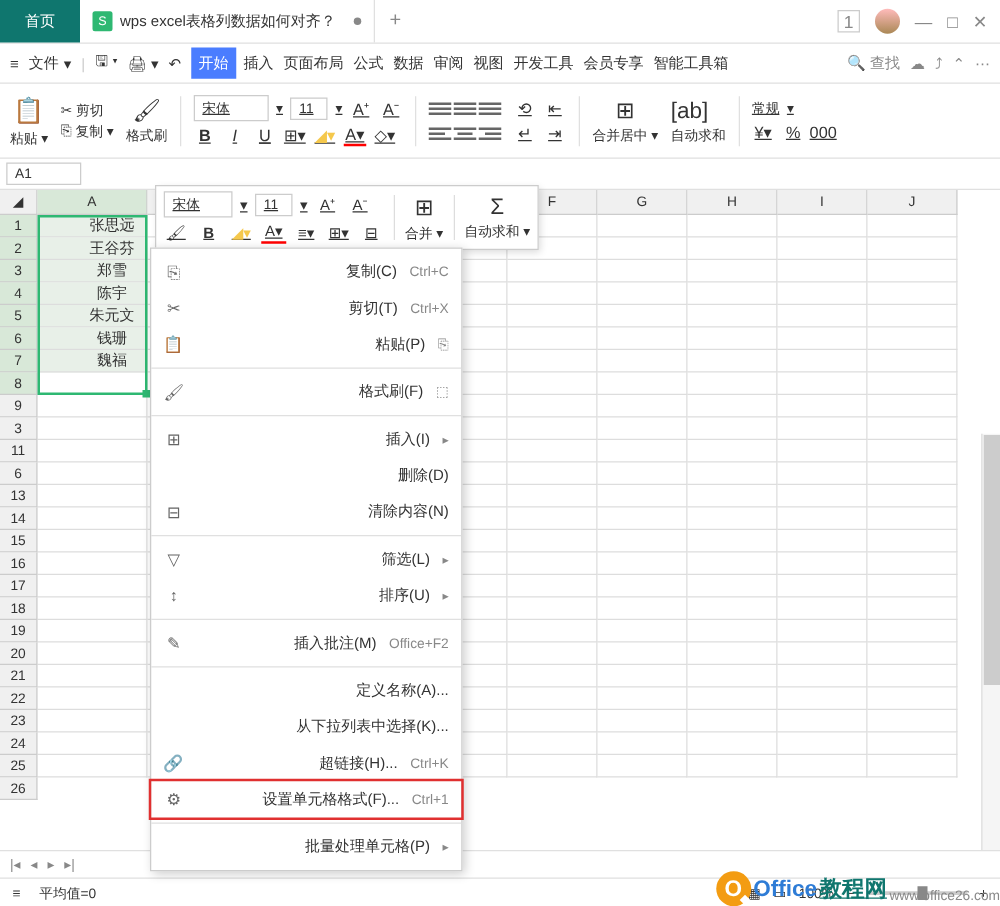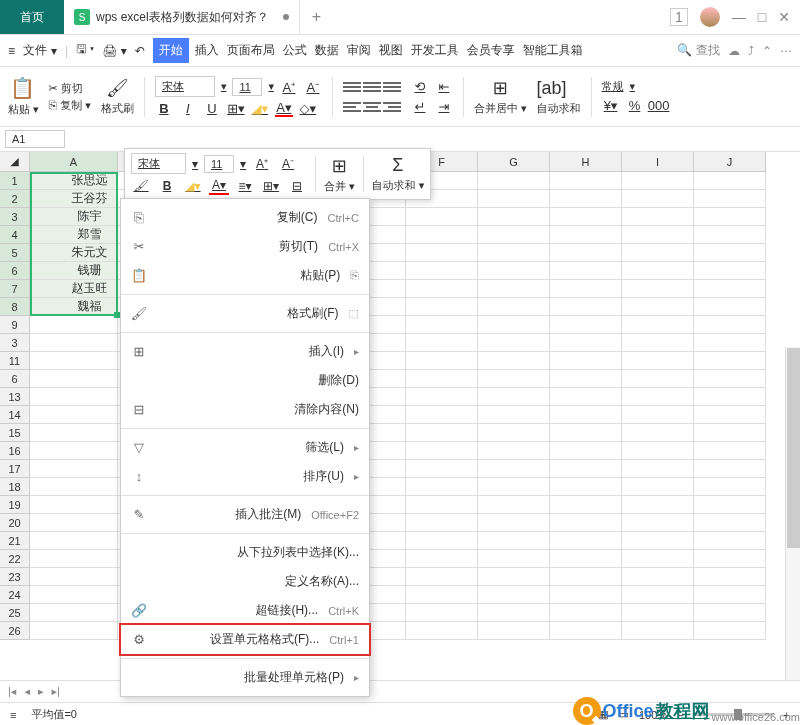--- a/index.html
+++ b/index.html
@@ -342,69 +342,57 @@
         <div class="cell"></div>
         <div class="cell"></div>
         <div class="cell"></div>
         <div class="cell"></div>
         <div class="cell"></div>
         <div class="cell"></div>
         <div class="cell"></div>
         <div class="cell"></div>
       </div>
       <div class="cellrow">
+        <div class="cell colA data">郑雪</div>
+        <div class="cell"></div>
+        <div class="cell"></div>
+        <div class="cell"></div>
+        <div class="cell"></div>
+        <div class="cell"></div>
+        <div class="cell"></div>
+        <div class="cell"></div>
+        <div class="cell"></div>
+        <div class="cell"></div>
+      </div>
+      <div class="cellrow">
         <div class="cell colA data">陈宇</div>
         <div class="cell"></div>
         <div class="cell"></div>
         <div class="cell"></div>
         <div class="cell"></div>
         <div class="cell"></div>
         <div class="cell"></div>
         <div class="cell"></div>
         <div class="cell"></div>
         <div class="cell"></div>
       </div>
       <div class="cellrow">
-        <div class="cell colA data">郑雪</div>
-        <div class="cell"></div>
-        <div class="cell"></div>
-        <div class="cell"></div>
-        <div class="cell"></div>
-        <div class="cell"></div>
-        <div class="cell"></div>
-        <div class="cell"></div>
-        <div class="cell"></div>
-        <div class="cell"></div>
-      </div>
-      <div class="cellrow">
         <div class="cell colA data">朱元文</div>
         <div class="cell"></div>
         <div class="cell"></div>
         <div class="cell"></div>
         <div class="cell"></div>
         <div class="cell"></div>
         <div class="cell"></div>
         <div class="cell"></div>
         <div class="cell"></div>
         <div class="cell"></div>
       </div>
       <div class="cellrow">
         <div class="cell colA data">钱珊</div>
-        <div class="cell"></div>
-        <div class="cell"></div>
-        <div class="cell"></div>
-        <div class="cell"></div>
-        <div class="cell"></div>
-        <div class="cell"></div>
-        <div class="cell"></div>
-        <div class="cell"></div>
-        <div class="cell"></div>
-      </div>
-      <div class="cellrow">
-        <div class="cell colA data">赵玉旺</div>
         <div class="cell"></div>
         <div class="cell"></div>
         <div class="cell"></div>
         <div class="cell"></div>
         <div class="cell"></div>
         <div class="cell"></div>
         <div class="cell"></div>
         <div class="cell"></div>
         <div class="cell"></div>
       </div>
@@ -694,25 +682,25 @@
     </div>
     <div class="ctx-sep"></div>
     <div class="ctx-item">
       <span class="ico">✎</span>
       <span class="label">插入批注(M)</span>
       <span class="shortcut">Office+F2</span>
     </div>
     <div class="ctx-sep"></div>
     <div class="ctx-item">
       <span class="ico"></span>
+      <span class="label">定义名称(A)...</span>
+    </div>
+    <div class="ctx-item">
+      <span class="ico"></span>
       <span class="label">从下拉列表中选择(K)...</span>
-    </div>
-    <div class="ctx-item">
-      <span class="ico"></span>
-      <span class="label">定义名称(A)...</span>
     </div>
     <div class="ctx-item">
       <span class="ico">🔗</span>
       <span class="label">超链接(H)...</span>
       <span class="shortcut">Ctrl+K</span>
     </div>
     <div class="ctx-item" style="position: relative;">
       <span class="ico">⚙</span>
       <span class="label">设置单元格格式(F)...</span>
       <span class="shortcut">Ctrl+1</span>

